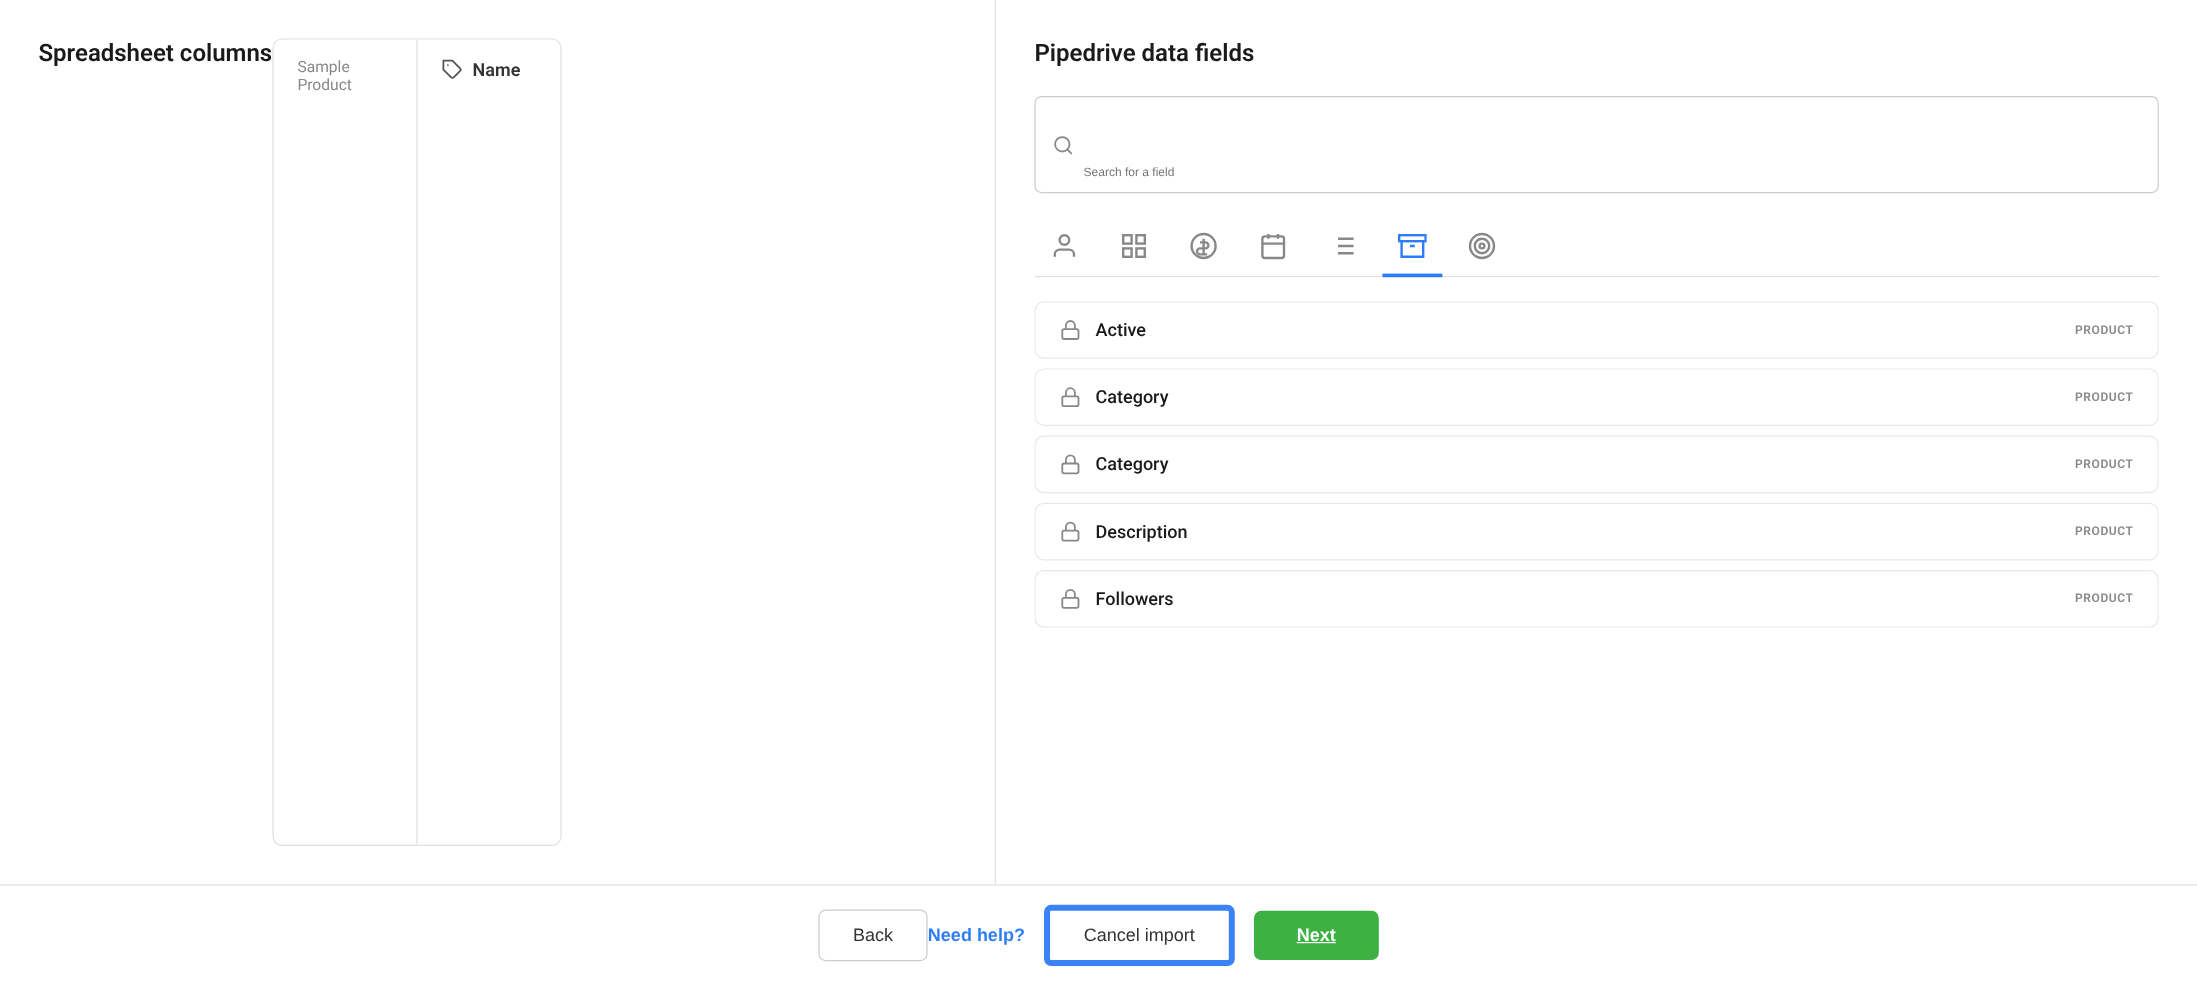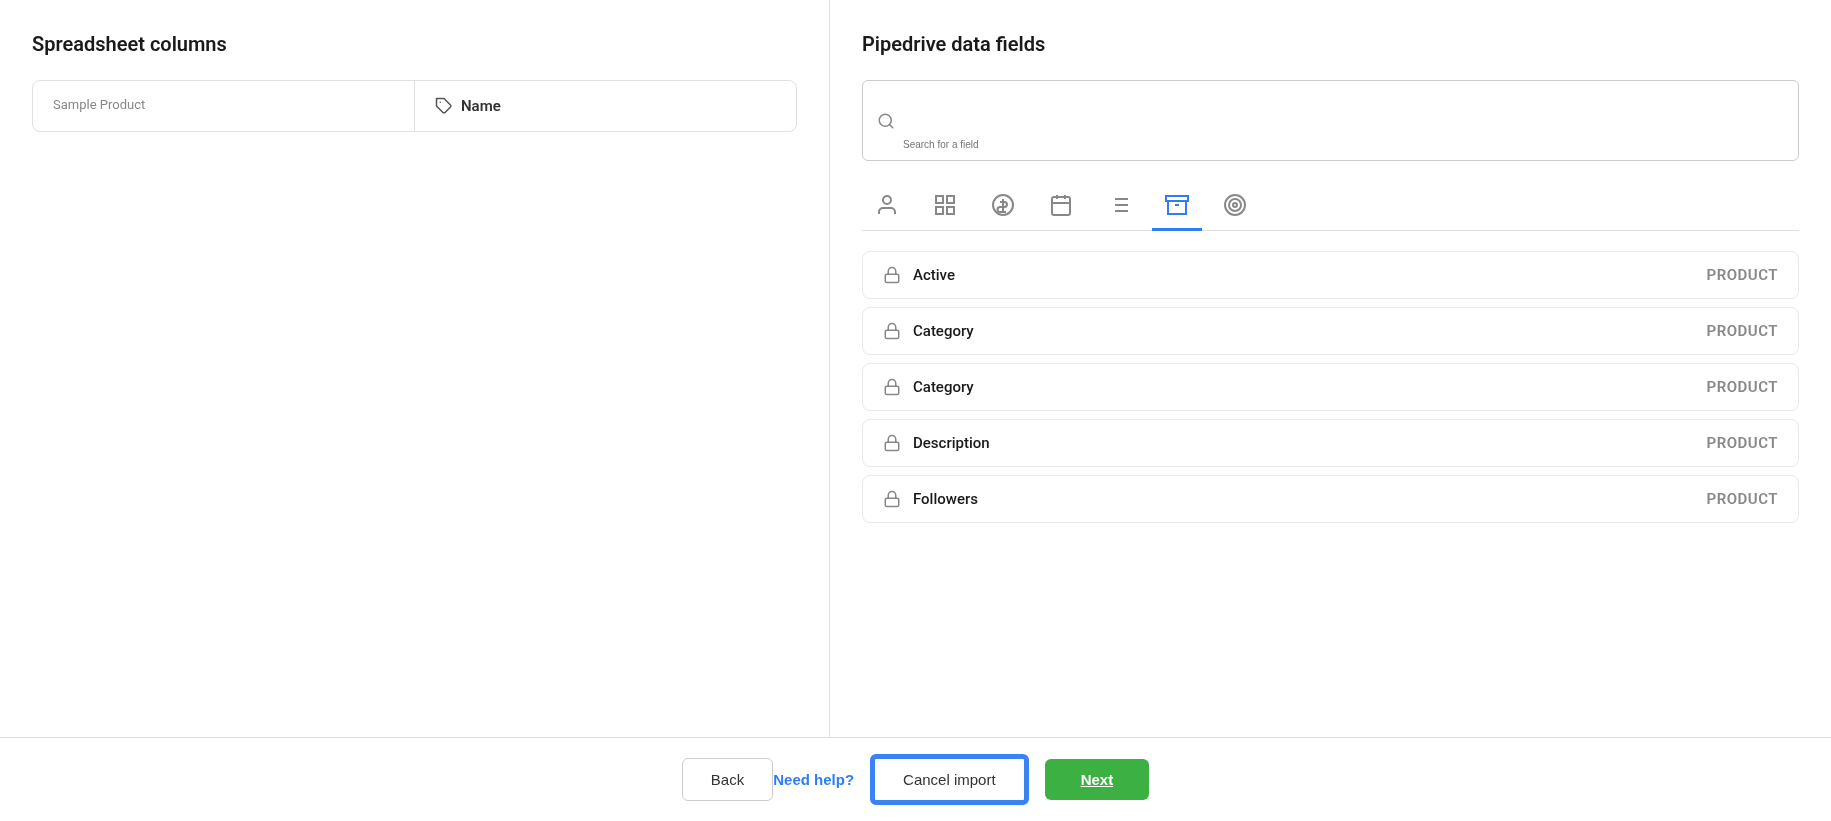--- a/index.html
+++ b/index.html
@@ -18,21 +18,21 @@
       flex: 1;
       overflow: hidden;
     }
 
     
     .left-panel {
       width: 830px;
       padding: 32px 32px;
       border-right: 1px solid #e0e0e0;
       display: flex;
-      flex-direction: column;
+      flex-direction: row;
     }
 
     .panel-title {
       font-size: 20px;
       font-weight: 600;
       color: #1a1a1a;
       margin-bottom: 24px;
     }
 
     .column-row {
@@ -156,21 +156,21 @@
       gap: 12px;
     }
 
     .field-item-name {
       font-size: 15px;
       font-weight: 500;
       color: #1a1a1a;
     }
 
     .field-badge {
-      font-size: 15px;
+      font-size: 10px;
       font-weight: 600;
       color: #888;
       letter-spacing: 0.5px;
       text-transform: uppercase;
     }
 
     
     .bottom-bar {
       display: flex;
       align-items: center;

